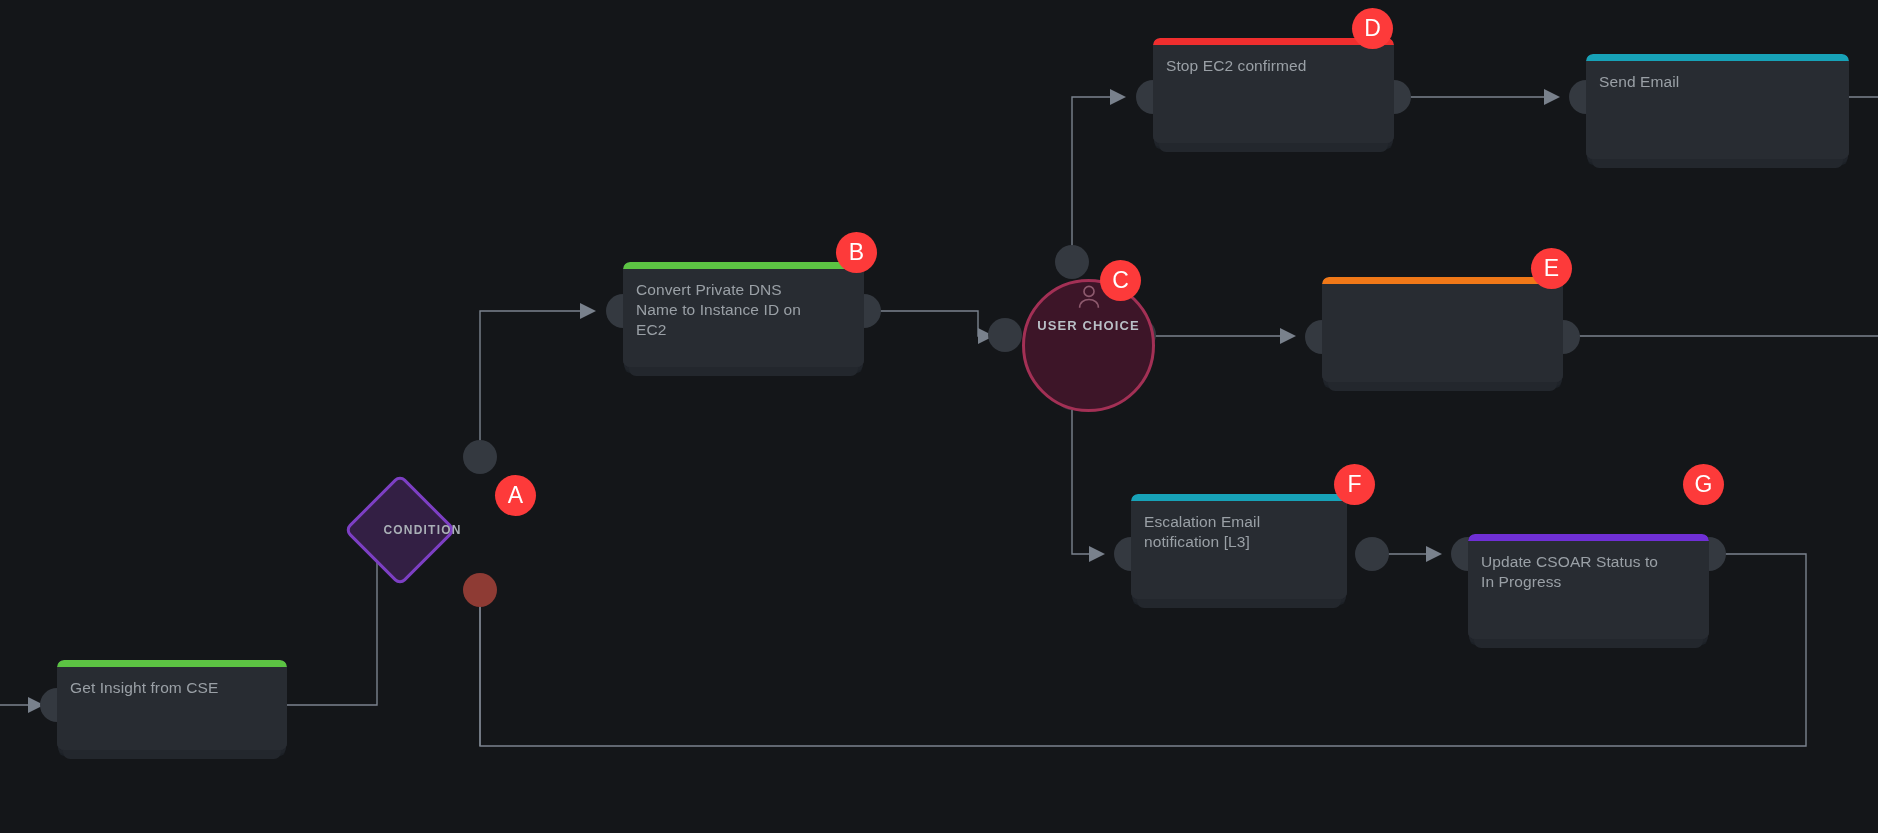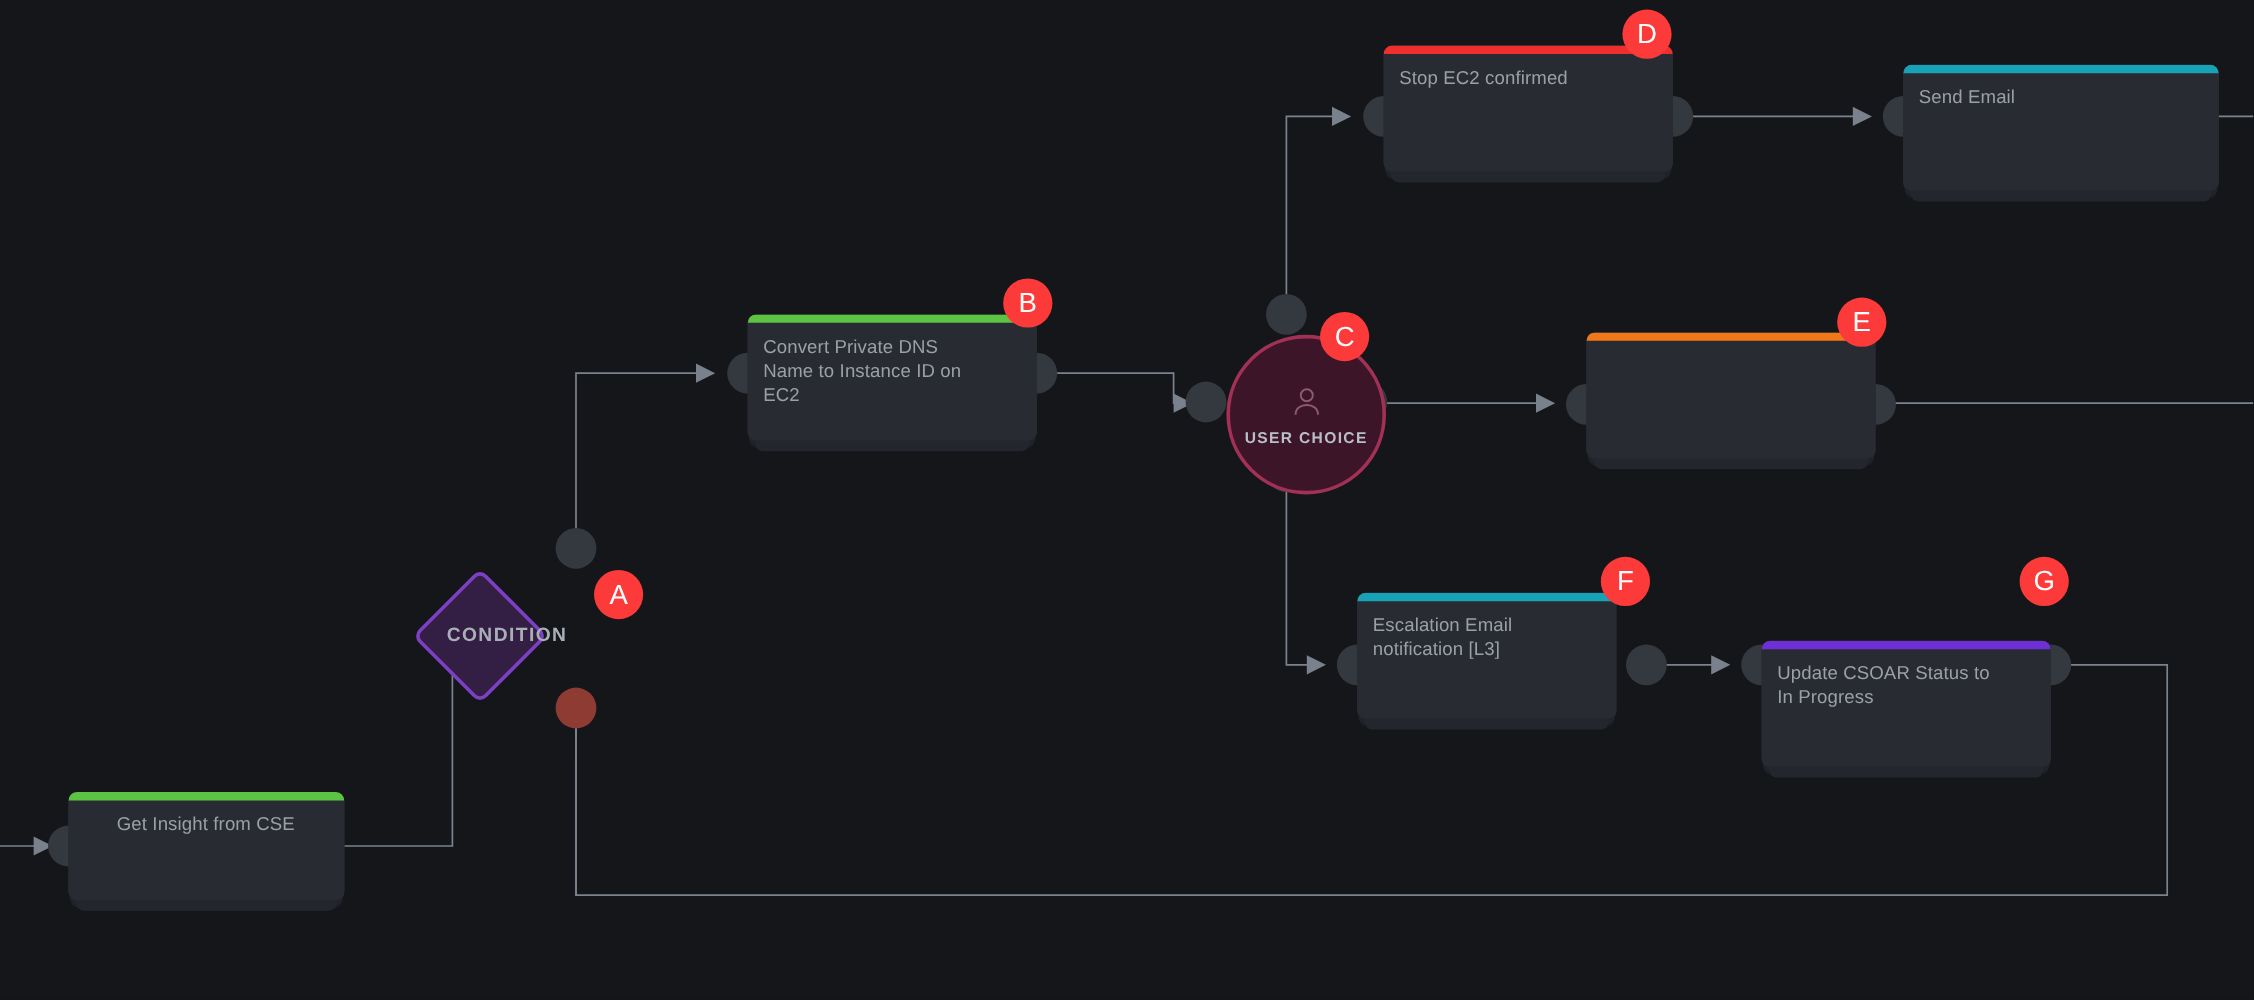--- a/index.html
+++ b/index.html
@@ -68,37 +68,36 @@
     position: absolute;
     background: #331f44;
     border: 3px solid #7d3fc4;
   }
   .diamond-inner {
     position: absolute;
     left: 0; top: 0; width: 100%; height: 100%;
     display: flex; align-items: center; justify-content: center;
   }
   .diamond-label {
-    font-size: 16px;
+    font-size: 12px;
     font-weight: bold;
     letter-spacing: 1.2px;
     color: #a9afb6;
     white-space: nowrap;
     margin-left: 45px;
   }
   
   .choice {
     position: absolute;
     border-radius: 50%;
     background: #3d1528;
     border: 3px solid #a33055;
     display: flex;
     flex-direction: column;
     align-items: center;
-    justify-content: center;
   }
   .choice-icon { margin-bottom: 2px; }
   .choice-label {
     font-size: 13px;
     font-weight: bold;
     letter-spacing: 1.1px;
     color: #b9bfc6;
     white-space: nowrap;
   }
   
@@ -161,21 +160,21 @@
       <div class="port" style="left: 1136px; top: 80px;"></div>
       <div class="port" style="left: 1377px; top: 80px;"></div>
       <div class="port" style="left: 1569px; top: 80px;"></div>
       <div class="port" style="left: 1810px; top: 80px;"></div>
       <div class="port" style="left: 1305px; top: 320px;"></div>
       <div class="port" style="left: 1546px; top: 320px;"></div>
       <div class="port" style="left: 1114px; top: 537px;"></div>
       <div class="port" style="left: 1355px; top: 537px;"></div>
       <div class="port" style="left: 1451px; top: 537px;"></div>
       <div class="port" style="left: 1692px; top: 537px;"></div>
-      <div class="node" style="left: 57px; top: 660px; width: 230px; height: 90px; text-align: center;">
+      <div class="node" style="left: 57px; top: 660px; width: 230px; height: 90px;">
         <div class="node-shadowbar"></div>
         <div class="node-body">
           <div class="node-topbar" style="background: rgb(92, 195, 67);"></div>
           <div class="node-title">Get Insight from CSE</div>
         </div>
       </div>
       <div style="position: absolute; left: 360px; top: 490px; width: 80px; height: 80px;">
         <div class="diamond" style="left: 0px; top: 0px; width: 80px; height: 80px; transform: rotate(45deg); border-radius: 8px; border-color: rgb(125, 63, 196);"></div>
         <div class="diamond-inner">
           <span class="diamond-label">CONDITION</span>

